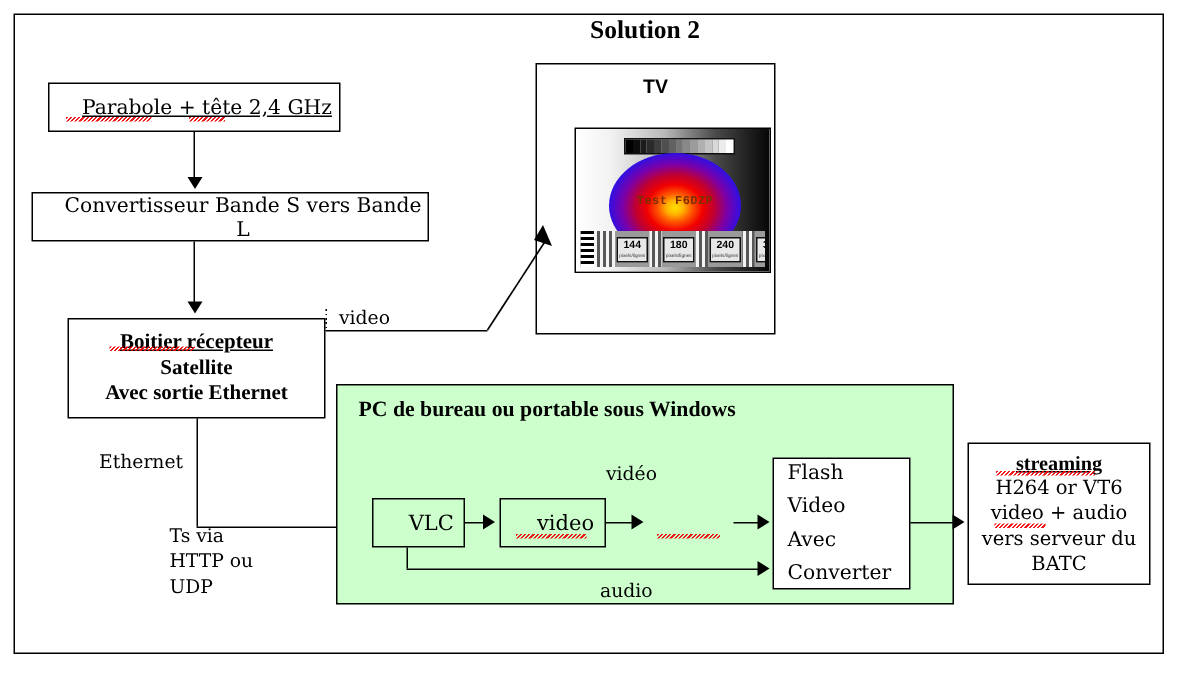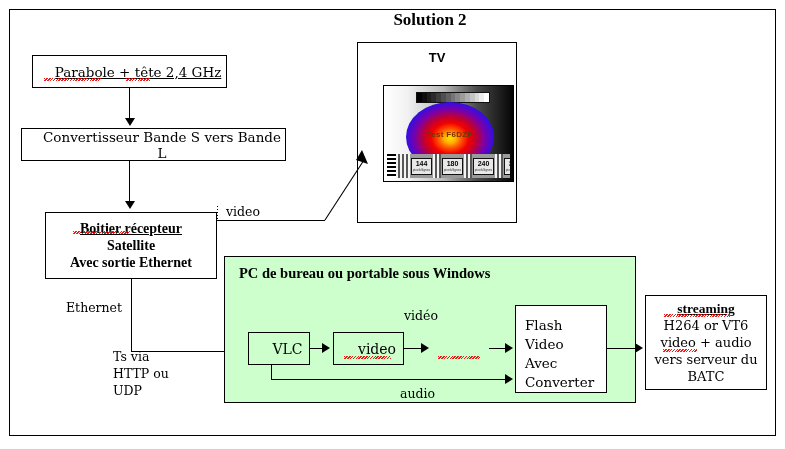--- a/index.html
+++ b/index.html
@@ -101,21 +101,21 @@
     left: 22px; top: 16px; width: 88px; height: 70px;
     border-radius: 50%;
     background: radial-gradient(ellipse at 50% 52%,
         #ffe000 0%, #ffb400 9%, #ff5a00 18%, #f20000 30%,
         #c00030 42%, #7b00a8 56%, #2a10e8 72%, #1200c0 86%, #0b0080 100%);
   }
   .tc-blob-text {
     position: absolute;
     left: 0; right: 0; top: 28px;
     text-align: center;
-    font-family: Liberation Sans, sans-serif;
+    font-family: Liberation Mono, monospace;
     font-weight: bold;
     font-size: 8px;
     color: #7a3000;
     letter-spacing: 0.3px;
   }
   .tc-bottombar {
     position: absolute;
     left: 3px; right: 3px; bottom: 3px; height: 24px;
     background: #9a9a9a;
     display: flex;
@@ -175,21 +175,21 @@
     font-size: 14.5px;
     color: #000;
     white-space: nowrap;
   }
   #box-vlc   { left: 248px; top: 332px; width: 62px; height: 33px; font-size: 14px; }
   #box-plugin{ left: 333px; top: 332px; width: 71px; height: 33px; font-size: 14px; }
   #box-vcam  { left: 432px; top: 332px; width: 57px; height: 33px; font-size: 14px; }
   #box-flash {
     left: 515px; top: 305px; width: 92px; height: 88px;
     align-items: flex-start;
-    justify-content: flex-end;
+    justify-content: space-between;
     font-size: 13.5px;
     line-height: 19px;
     background: #ffffff;
   }
   #box-flash span { padding-left: 9px; text-align: left; display:block; }
   #box-streaming {
     left: 645px; top: 295px; width: 122px; height: 95px;
     font-size: 13px;
     line-height: 17px;
     background: #ffffff;

